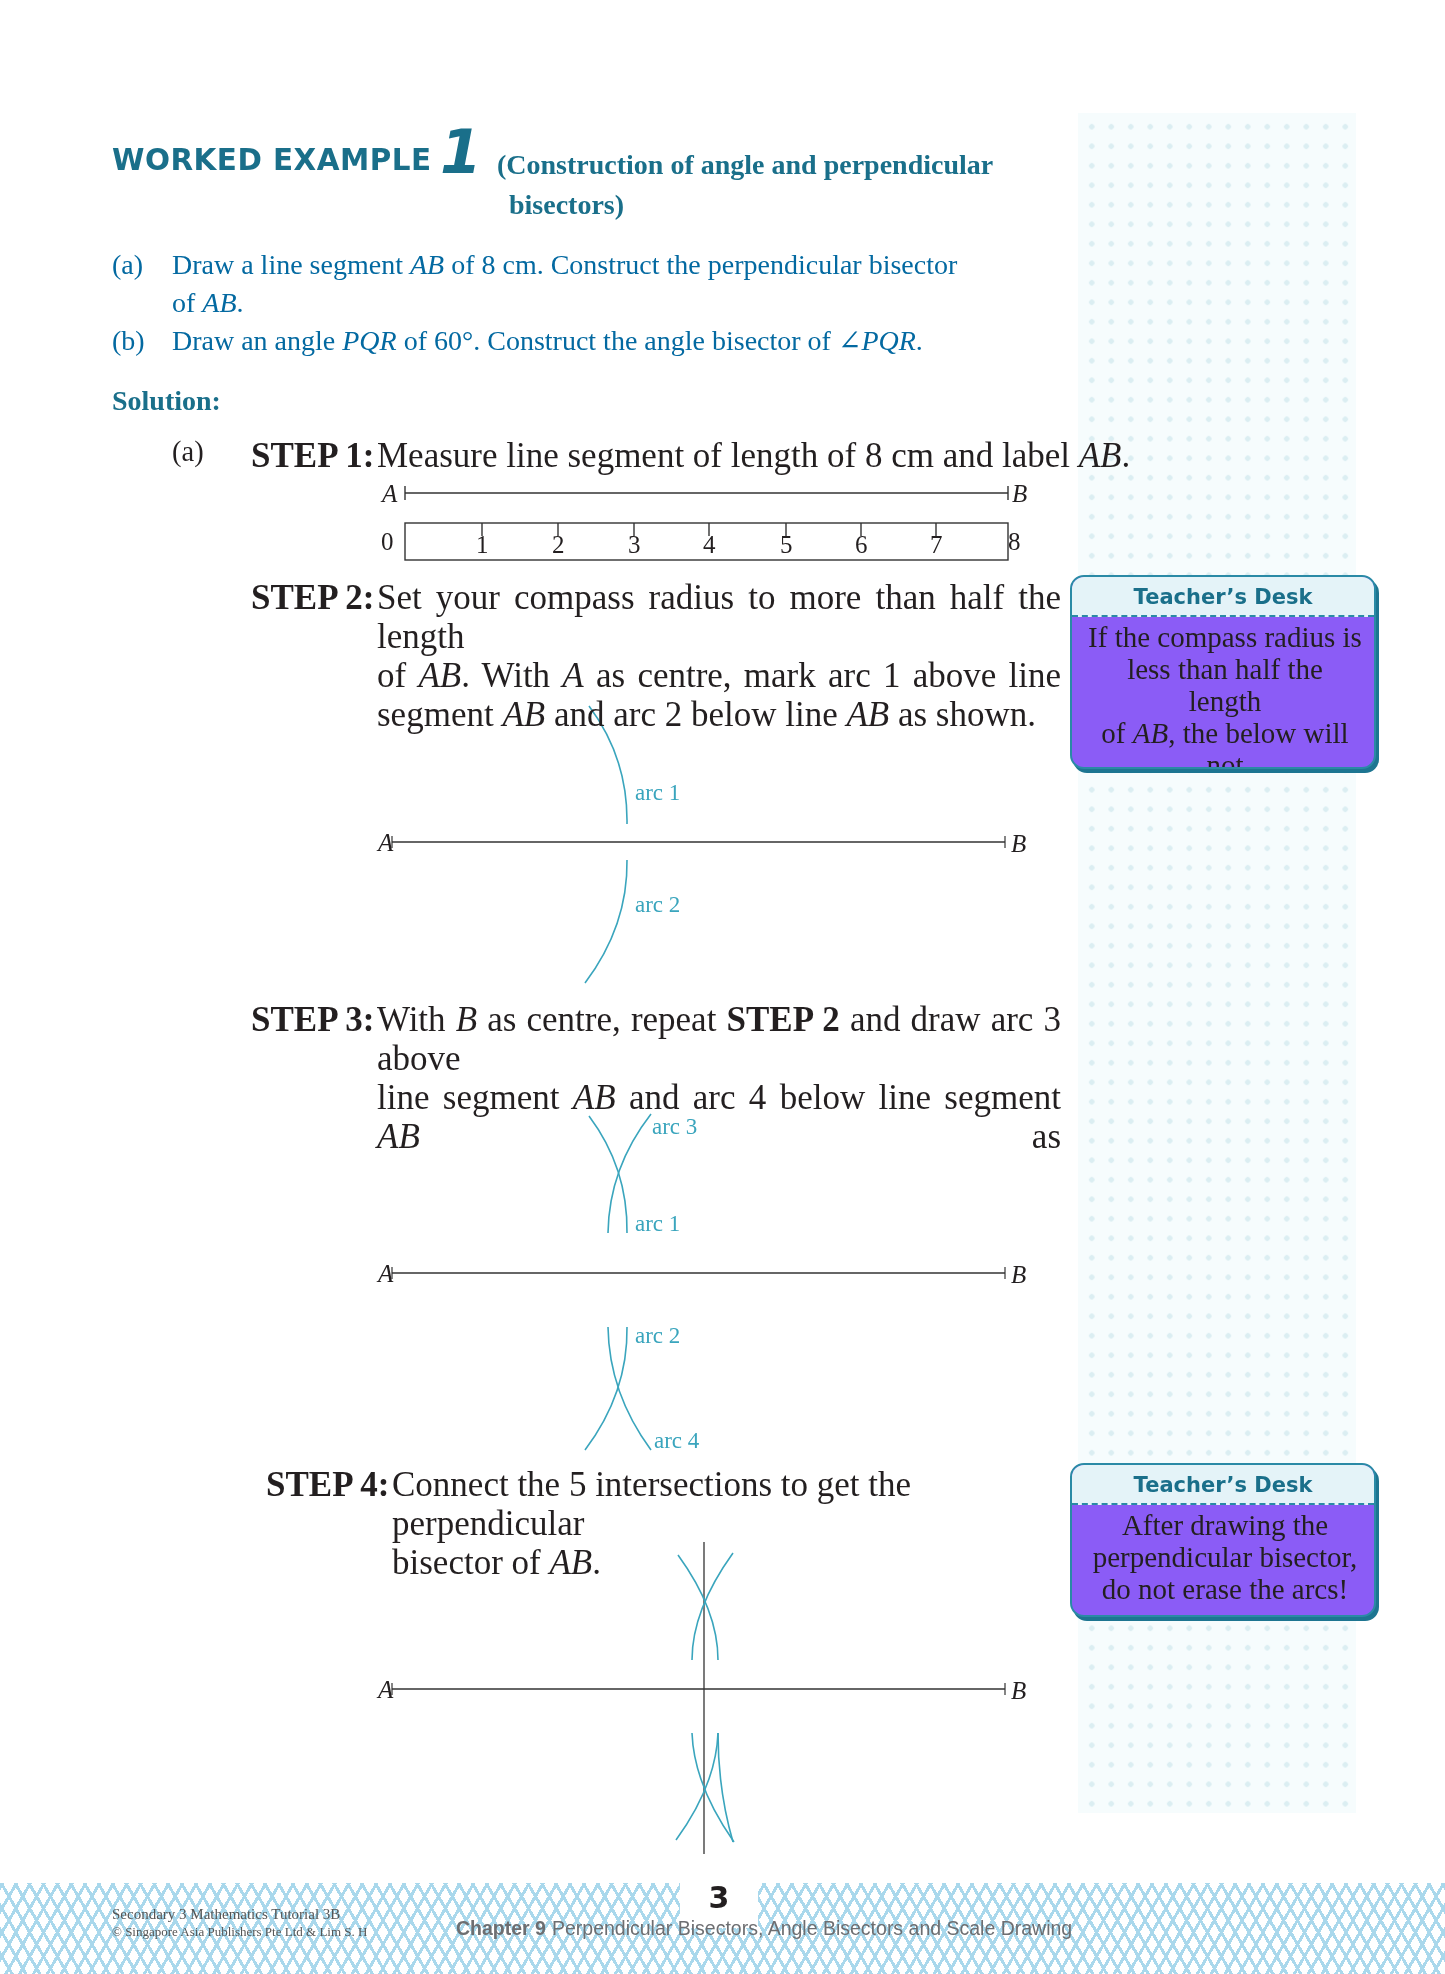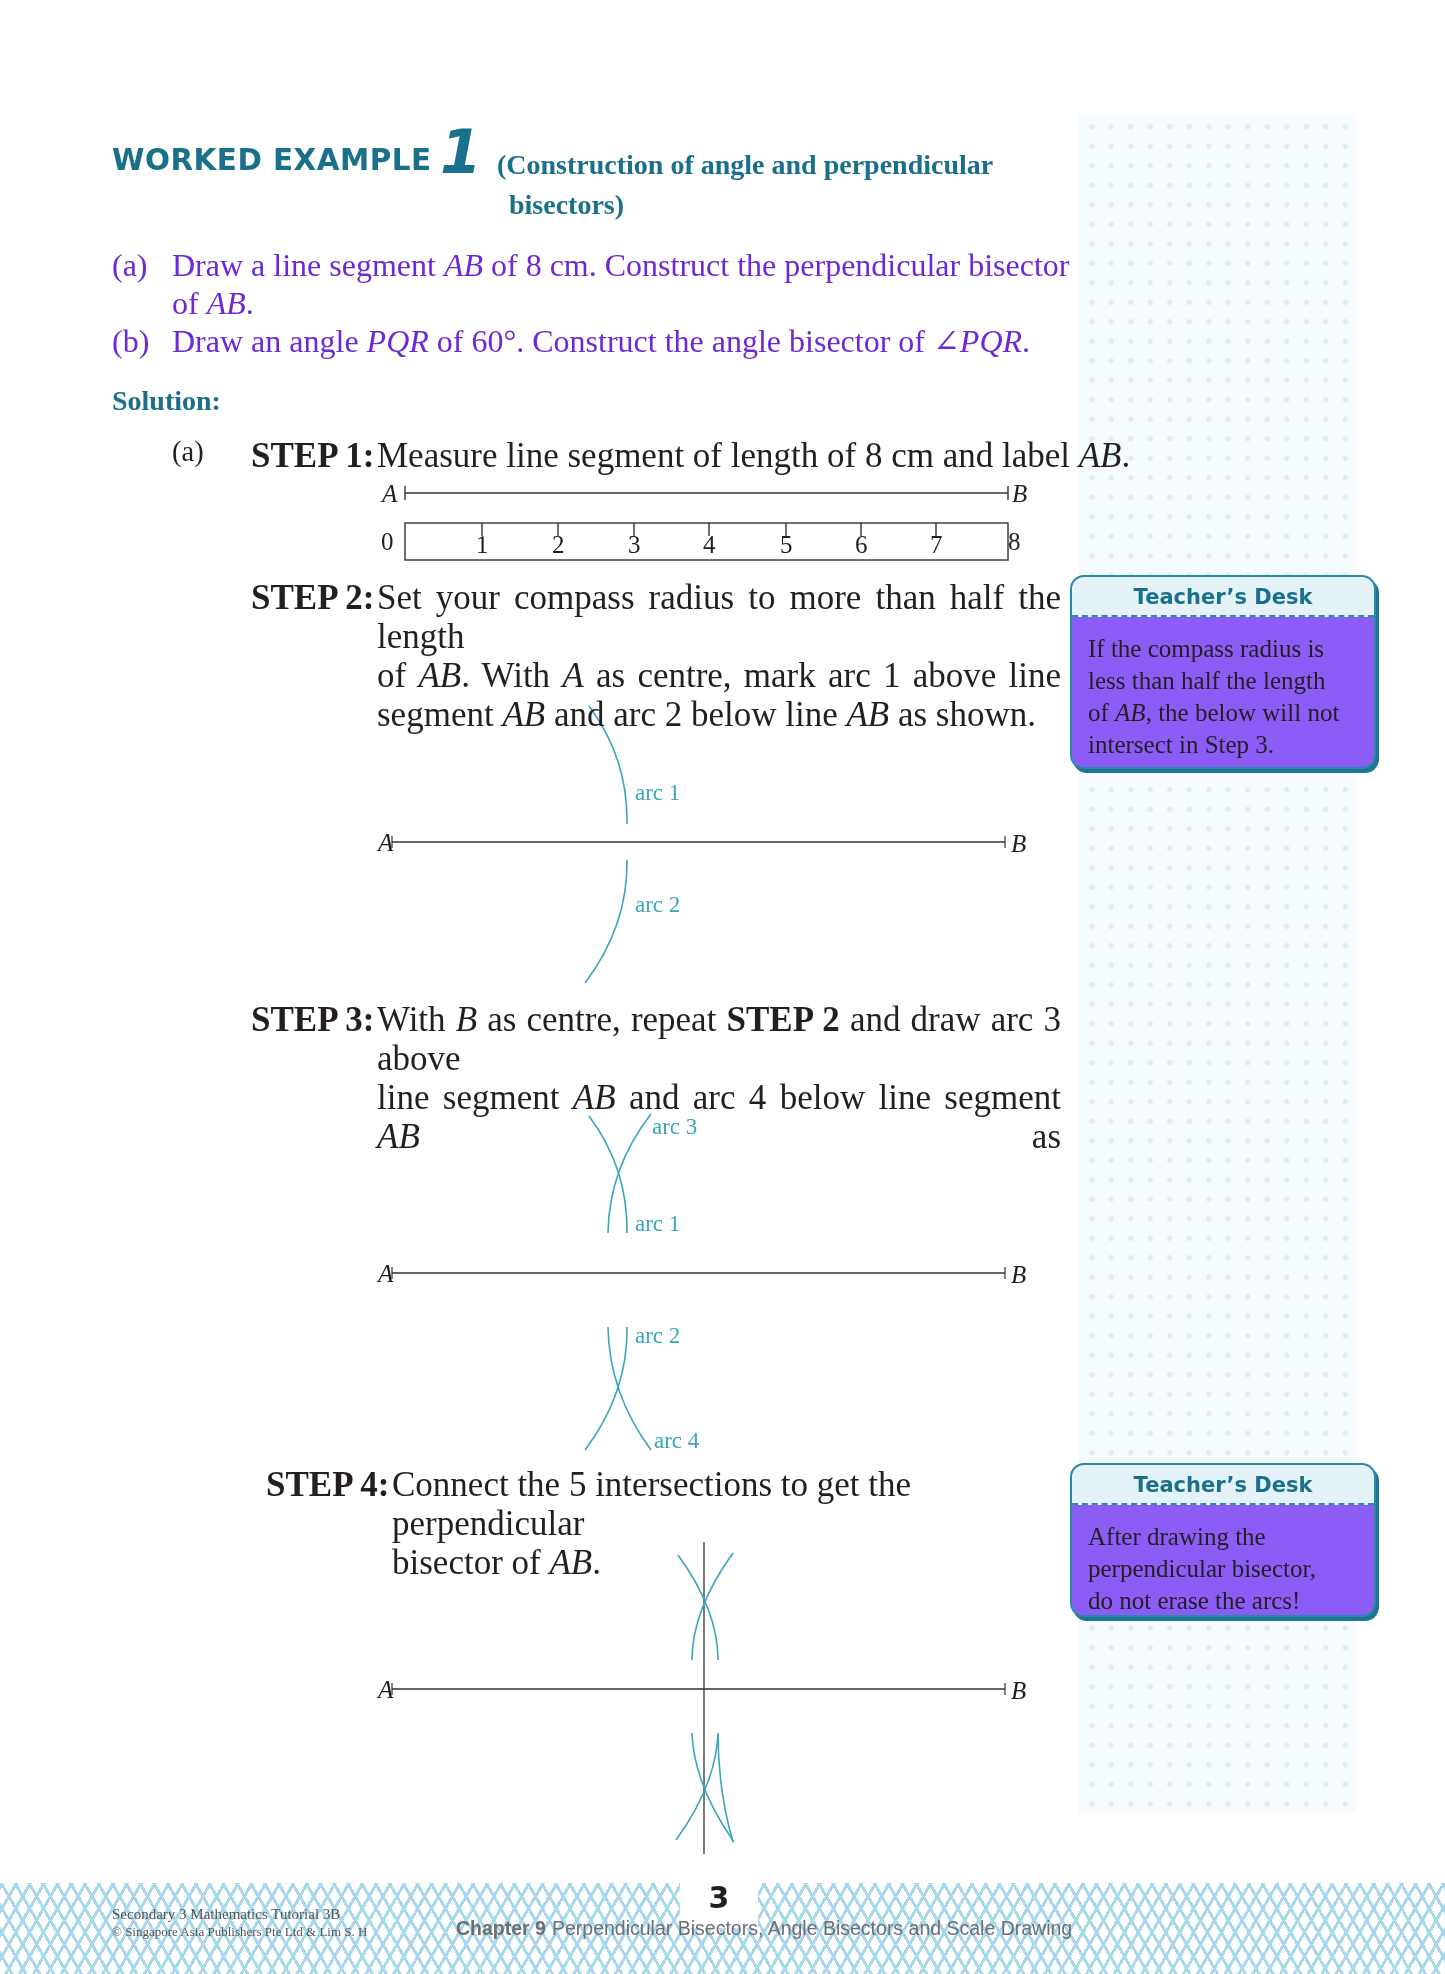--- a/index.html
+++ b/index.html
@@ -11,40 +11,40 @@
         background-image:radial-gradient(circle,#dbeef2 2.4px,transparent 3px);
         background-size:19.5px 19.5px;background-position:4px 4px;}
   .title-we{position:absolute;left:112px;top:142px;font-family:"DejaVu Sans",sans-serif;
         font-weight:bold;font-size:30px;color:#1a6f8a;letter-spacing:0.5px;
         transform:scaleX(0.98);transform-origin:left;}
   .title-num{position:absolute;left:440px;top:122px;font-family:"DejaVu Sans",sans-serif;
         font-weight:bold;font-style:italic;font-size:60px;color:#1a6f8a;line-height:1;}
   .title-sub{position:absolute;left:497px;top:145px;width:580px;font-weight:bold;
         font-size:28px;color:#1a6f8a;line-height:40px;}
   .title-sub .l2{display:block;padding-left:12px;}
-  .q{position:absolute;left:112px;font-size:32px;color:#6d28d9;line-height:38px;}
+  .q{position:absolute;left:112px;font-size:28px;color:#0369a1;line-height:38px;}
   .q .lab{display:inline-block;width:60px;}
   .q .ind{padding-left:60px;display:block;}
   .solution{position:absolute;left:112px;top:385px;font-weight:bold;font-size:28px;color:#1a6f8a;}
   .step{position:absolute;font-size:35px;line-height:39px;color:#231f20;}
   .step .sl{position:absolute;left:0;top:0;font-weight:bold;white-space:nowrap;}
   .step .st{position:absolute;left:126px;top:0;width:684px;text-align:justify;}
   .step .st span.line{display:block;text-align:justify;text-align-last:justify;}
   .step .st span.last{display:block;text-align:left;}
   i{font-style:italic;}
   svg{position:absolute;overflow:visible;}
   .lbl{font-family:"Liberation Serif",serif;font-size:25px;fill:#231f20;font-style:italic;}
   .num{font-family:"Liberation Serif",serif;font-size:25px;fill:#231f20;}
   .arcl{font-family:"Liberation Serif",serif;font-size:23px;fill:#3aa5bd;}
   .td{position:absolute;left:1070px;width:302px;border:2px solid #2a8aa6;border-radius:14px;
       background:#8b5cf6;box-shadow:3px 4px 0 #1d7591;overflow:hidden;}
   .td .hd{background:#e4f3f8;text-align:center;font-family:"DejaVu Sans",sans-serif;
       font-weight:bold;font-size:21px;color:#1a6f8a;height:38px;line-height:40px;
       border-bottom:2px dashed #2a8aa6;}
-  .td .bd{padding:16px 12px 8px 16px;font-size:25px;line-height:32px;color:#231f20;}
+  .td .bd{padding:4px 12px 8px 16px;font-size:29px;line-height:32px;color:#231f20;text-align:center;}
   .footer{position:absolute;left:0;top:1883px;width:1445px;height:91px;
       background-color:#ffffff;
       background-image:
         repeating-linear-gradient(60deg,transparent 0 9px,#a9d8ec 9px 12px),
         repeating-linear-gradient(-60deg,transparent 0 9px,#a9d8ec 9px 12px);}
   .pagebox{position:absolute;left:680px;top:1883px;width:78px;height:45px;background:#ffffff;}
   .pagenum{position:absolute;left:680px;top:1880px;width:78px;text-align:center;
       font-family:"DejaVu Sans",sans-serif;font-weight:bold;font-size:30px;color:#231f20;}
   .f1{position:absolute;left:112px;top:1906px;font-family:"Liberation Serif",serif;font-size:15px;color:#555;}
   .f2{position:absolute;left:112px;top:1924px;font-family:"Liberation Serif",serif;font-size:13px;color:#555;}

